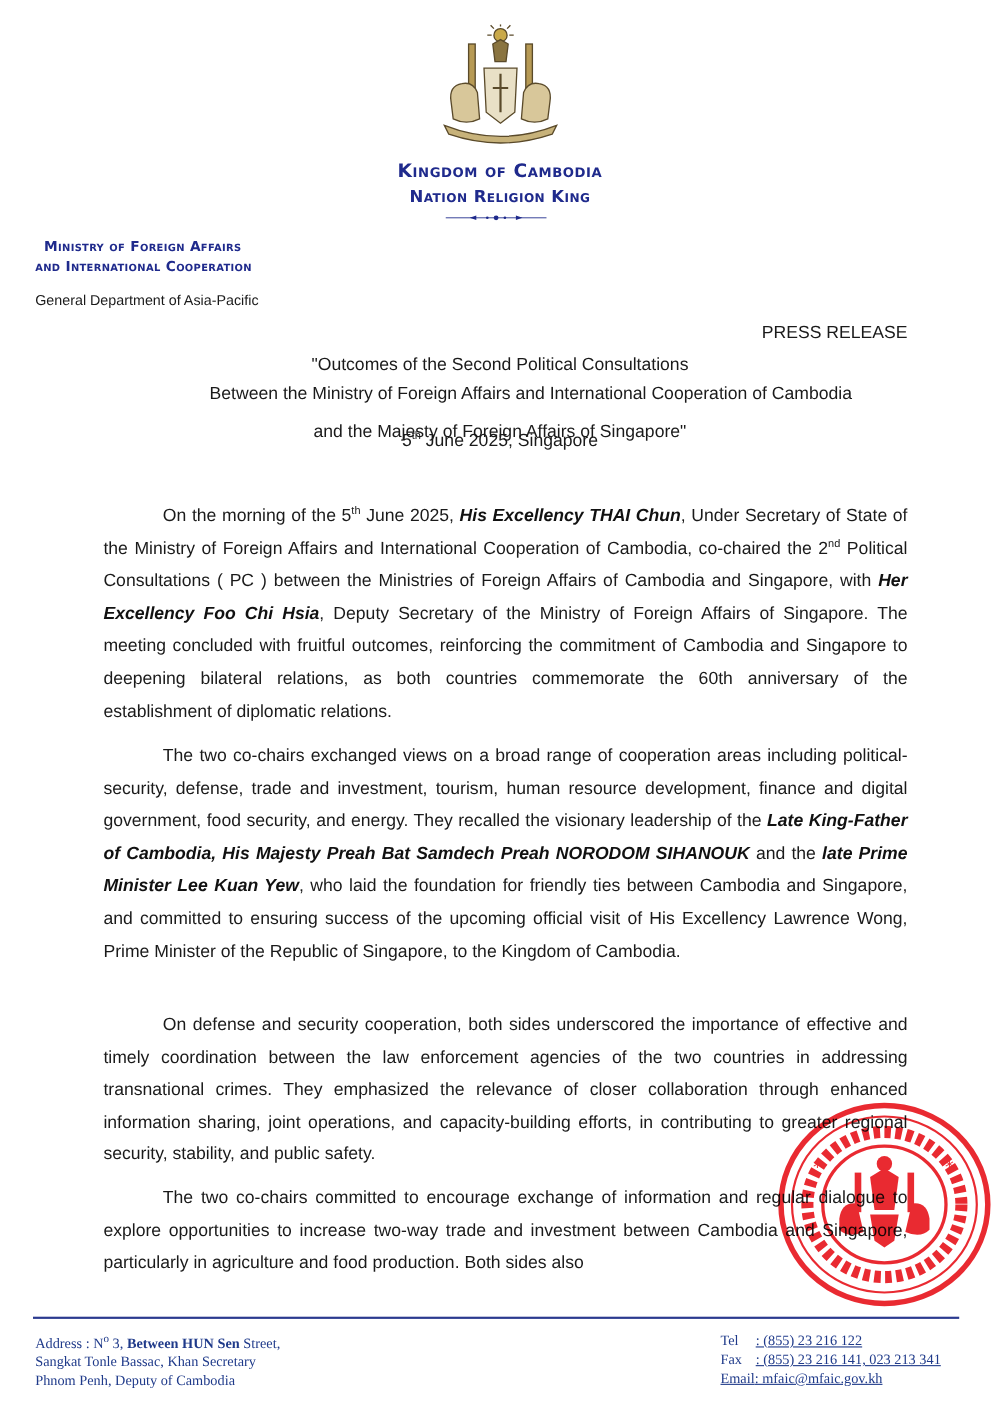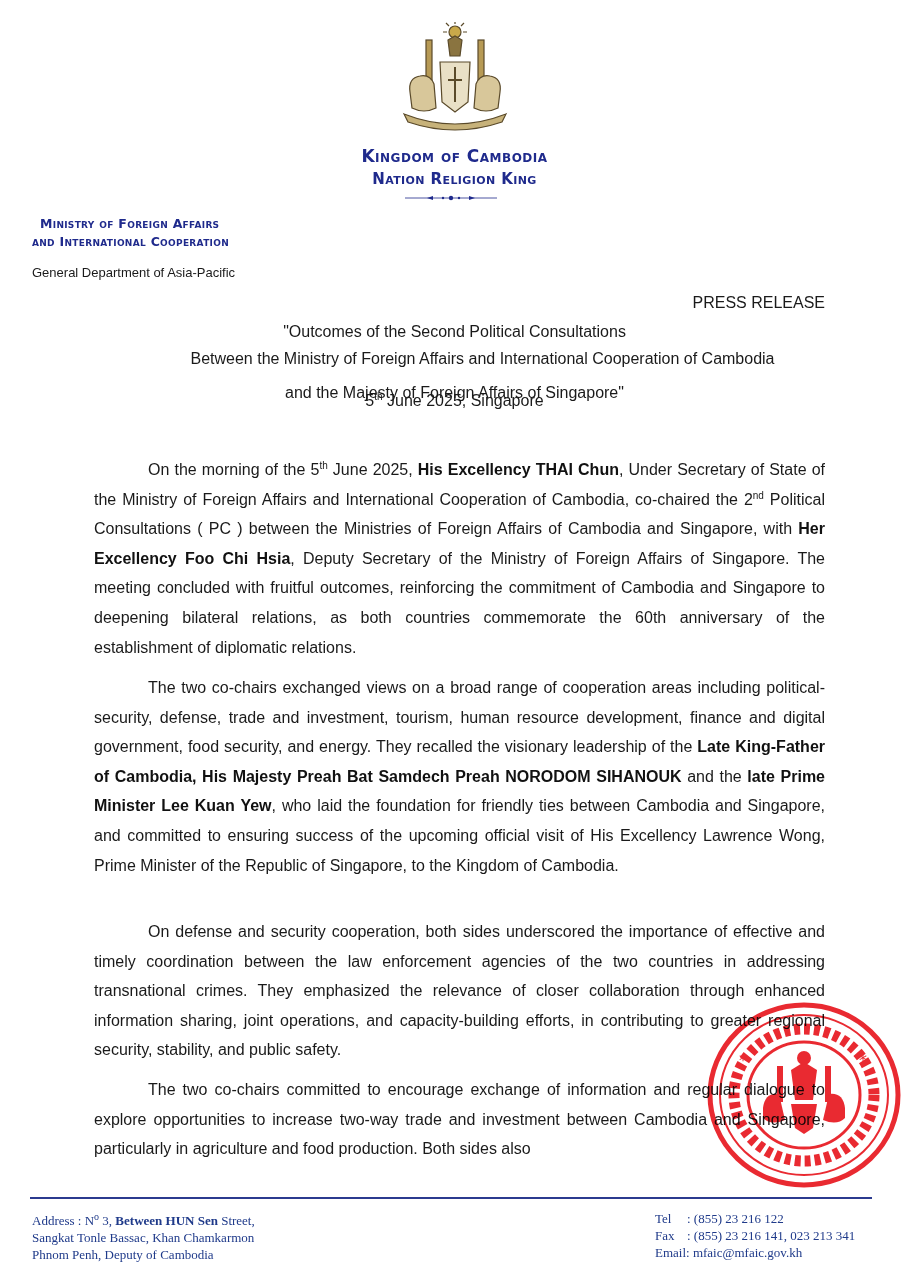--- a/index.html
+++ b/index.html
@@ -20,27 +20,27 @@
   .title-line { position: absolute; left: 0; width: 909px; text-align: center; font-size: 16px; }
   .t1 { top: 323px; } .t2 { top: 350px; margin-left: 28px; } .t3 { top: 384px; } .t4 { top: 392px; }
   sup { font-size: 10px; line-height: 0; }
 
   .para { position: absolute; left: 94px; width: 731px; font-size: 16px; line-height: 29.6px; text-align: justify; }
   .para .indent { display: inline-block; width: 54px; }
   .p1 { top: 455px; }
   .p2 { top: 673px; }
   .p3 { top: 917px; }
   .p4 { top: 1075px; }
-  .b { font-weight: 600; color: #111; }
+  .b { font-weight: 600; color: #111; font-style: italic; }
 
   .seal { position: absolute; left: 705px; top: 1000px; width: 198px; height: 190px; opacity: 0.92; mix-blend-mode: multiply; }
 
   .footer-rule { position: absolute; top: 1197px; left: 30px; width: 842px; height: 2px; background: #2b3a8f; }
   .addr { position: absolute; left: 32px; top: 1212px; font-family: "Liberation Serif", serif; font-size: 13px; color: #1f3a8a; line-height: 17px; }
-  .contact { position: absolute; left: 655px; top: 1210px; font-family: "Liberation Serif", serif; font-size: 13px; color: #1f3a8a; line-height: 17px; }
+  .contact { position: absolute; left: 655px; top: 1210px; font-family: "Liberation Serif", serif; font-size: 13px; color: #1f3a8a; line-height: 17px; text-decoration: underline; }
   .contact .lab { display: inline-block; width: 32px; }
 </style>
 </head>
 <body>
 
 <svg class="emblem" viewBox="0 0 130 112">
   <g fill="none" stroke="#5a4a2a" stroke-width="1.2">
     <circle cx="65" cy="10" r="6" fill="#c9a94a"></circle>
     <path d="M65 2 L65 0 M59 4 L56 1 M71 4 L74 1 M57 10 L53 10 M73 10 L77 10"></path>
     <path d="M58 18 L65 14 L72 18 L70 34 L60 34 Z" fill="#8a7440"></path>
@@ -100,21 +100,21 @@
     <path d="M86 104 L112 104 L108 128 L99 134 L90 128 Z"></path>
     <text x="34" y="66" font-size="16" font-family="DejaVu Sans, sans-serif">*</text>
     <text x="154" y="66" font-size="16" font-family="DejaVu Sans, sans-serif">*</text>
   </g>
 </svg>
 
 <div class="footer-rule"></div>
 
 <div class="addr">
   <div><span>Address : N</span><sup>o</sup><span> 3, </span><b>Between HUN Sen</b><span> Street,</span></div>
-  <div>Sangkat Tonle Bassac, Khan Chamkarmon</div>
+  <div>Sangkat Tonle Bassac, Khan Secretary</div>
   <div>Phnom Penh, Deputy of Cambodia</div>
 </div>
 
 <div class="contact">
   <div><span class="lab">Tel</span><span>: (855) 23 216 122</span></div>
   <div><span class="lab">Fax</span><span>: (855) 23 216 141, 023 213 341</span></div>
   <div><span>Email</span><span>: mfaic@mfaic.gov.kh</span></div>
 </div>
 
 </body></html>

